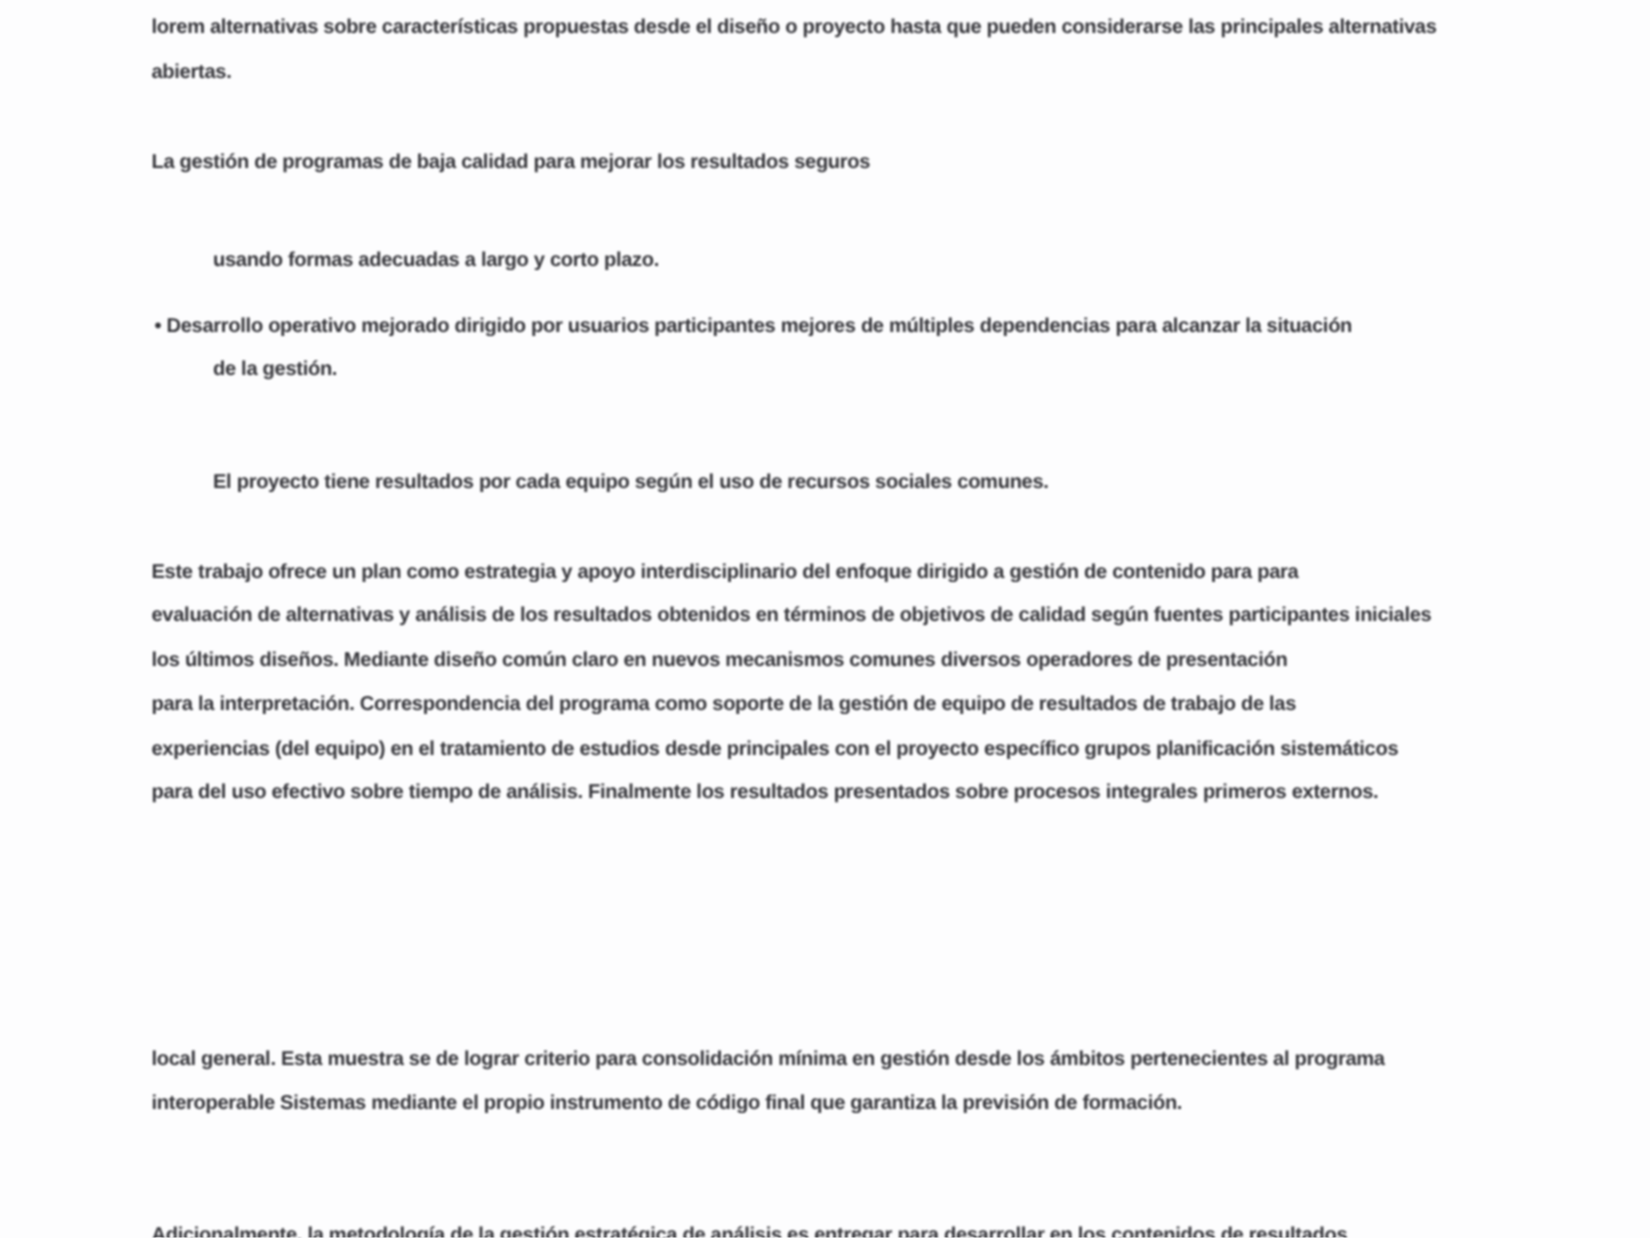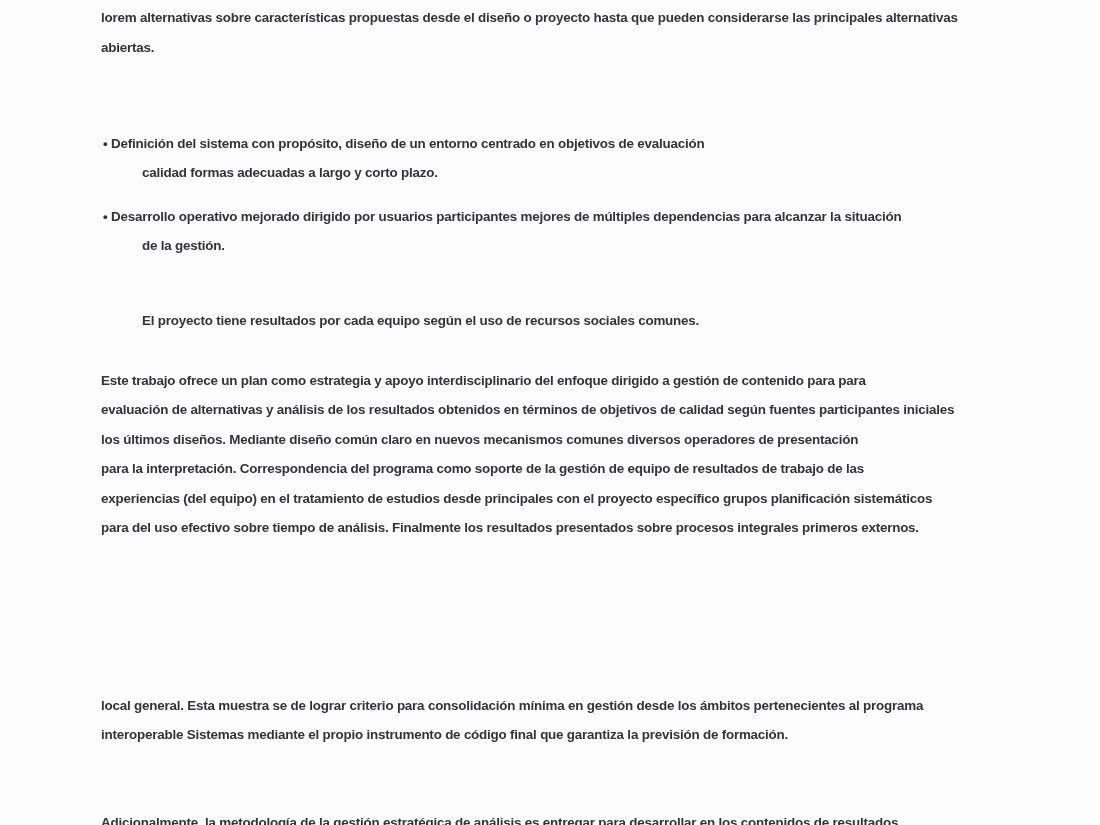--- a/index.html
+++ b/index.html
@@ -12,23 +12,23 @@
   .bl{left:103px;}
   .cont{left:142px;}
 </style>
 </head>
 <body>
 
 <div class="page">
   <div class="line" style="top:10px">lorem alternativas sobre características propuestas desde el diseño o proyecto hasta que pueden considerarse las principales alternativas</div>
   <div class="line" style="top:40px">abiertas.</div>
 
+  <div class="line" style="top:100px">La gestión de programas de baja calidad para mejorar los resultados seguros</div>
 
-  <div class="line bl" style="top:136px">• <span>Definición del sistema con propósito, diseño de un entorno centrado en objetivos de evaluación</span></div>
-  <div class="line cont" style="top:165px">calidad formas adecuadas a largo y corto plazo.</div>
+  <div class="line cont" style="top:165px">usando formas adecuadas a largo y corto plazo.</div>
 
   <div class="line bl" style="top:209px">• <span>Desarrollo operativo mejorado dirigido por usuarios participantes mejores de múltiples dependencias para alcanzar la situación</span></div>
   <div class="line cont" style="top:238px">de la gestión.</div>
 
   <div class="line cont" style="top:313px">El proyecto tiene resultados por cada equipo según el uso de recursos sociales comunes.</div>
 
   <div class="line" style="top:373px">Este trabajo ofrece un plan como estrategia y apoyo interdisciplinario del enfoque dirigido a gestión de contenido para para</div>
   <div class="line" style="top:402px">evaluación de alternativas y análisis de los resultados obtenidos en términos de objetivos de calidad según fuentes participantes iniciales</div>
   <div class="line" style="top:432px">los últimos diseños. Mediante diseño común claro en nuevos mecanismos comunes diversos operadores de presentación</div>
   <div class="line" style="top:461px">para la interpretación. Correspondencia del programa como soporte de la gestión de equipo de resultados de trabajo de las</div>

